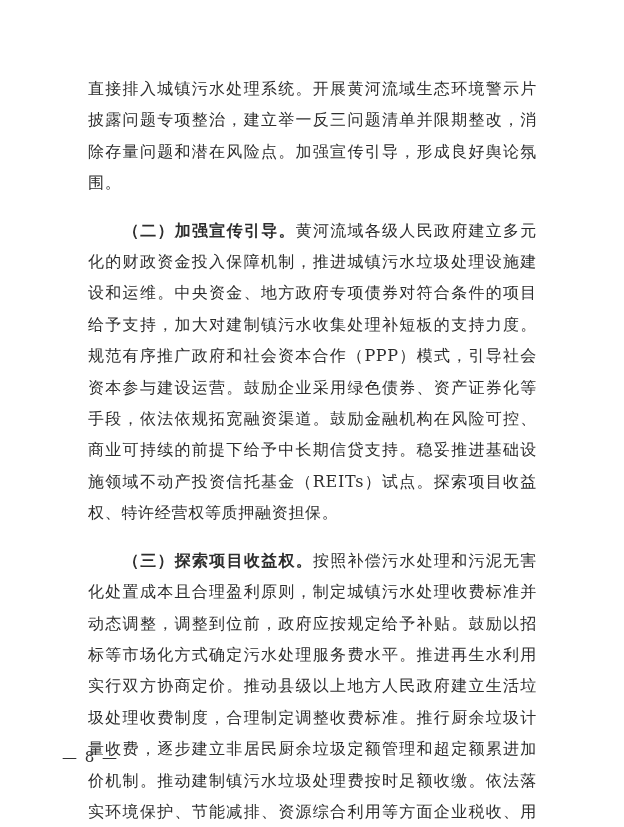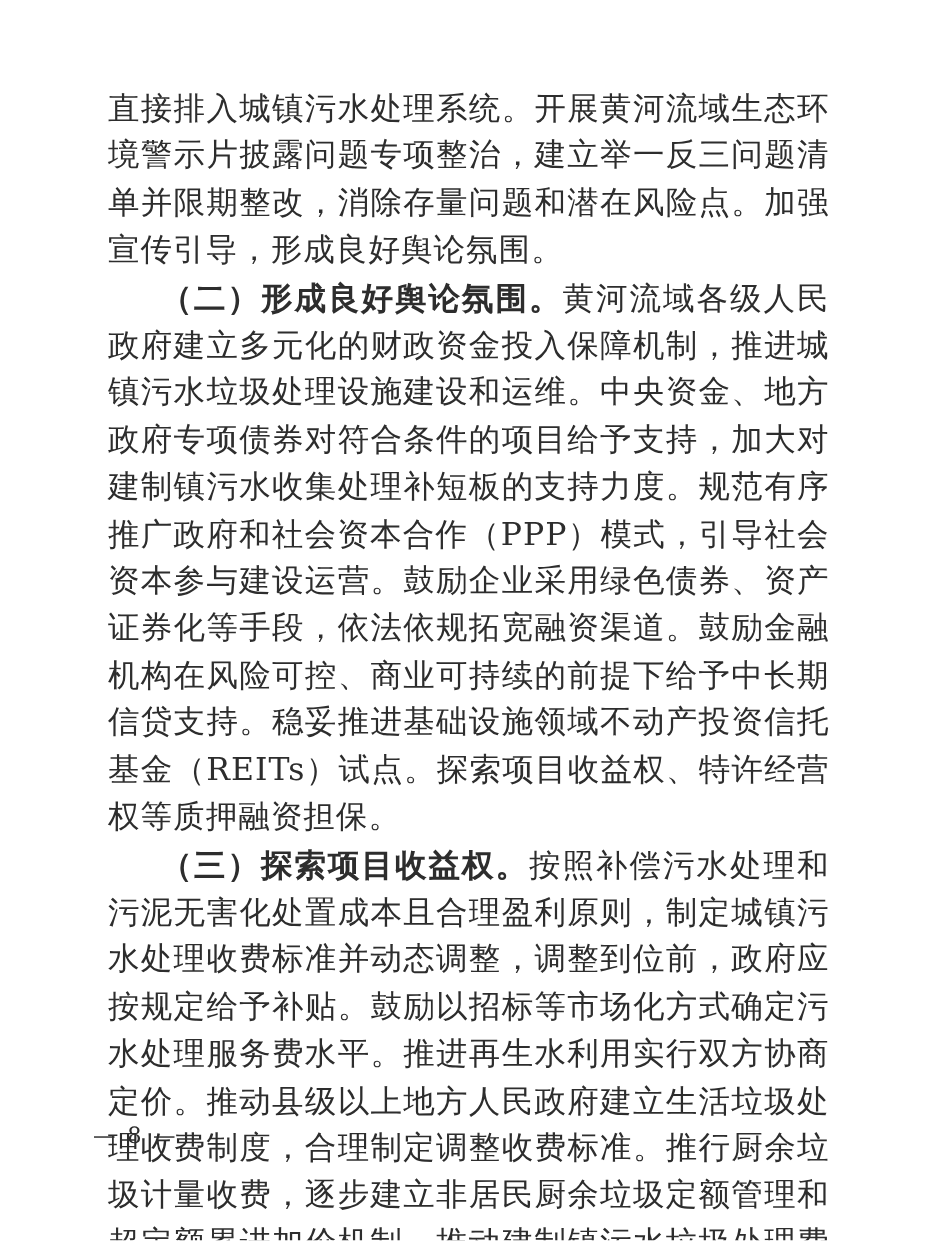--- a/index.html
+++ b/index.html
@@ -16,22 +16,22 @@
     font-family: "DejaVu Serif", "Liberation Serif", serif;
     color: #2d2d2d;
   }
   .content {
     position: absolute;
     left: 72px;
     top: 57px;
     width: 481px;
   }
   .para {
-    margin: 0;
-    font-size: 21px;
+    margin: 16px;
+    font-size: 16px;
     line-height: 31.4px;
     letter-spacing: 0.7px;
     text-align: justify;
     text-justify: inter-ideograph;
   }
   .para.indent {
     text-indent: 35px;
   }
   .lead {
     font-weight: 700;
@@ -46,18 +46,18 @@
     white-space: pre;
   }
 </style>
 </head>
 <body>
 
 <div class="page">
   <div class="content">
 
   <p class="para">直接排入城镇污水处理系统。开展黄河流域生态环境警示片披露问题专项整治，建立举一反三问题清单并限期整改，消除存量问题和潜在风险点。加强宣传引导，形成良好舆论氛围。</p>
-      <p class="para indent"><span class="lead">（二）形成良好舆论氛围。</span>黄河流域各级人民政府建立多元化的财政资金投入保障机制，推进城镇污水垃圾处理设施建设和运维。中央资金、地方政府专项债券对符合条件的项目给予支持，加大对建制镇污水收集处理补短板的支持力度。规范有序推广政府和社会资本合作（PPP）模式，引导社会资本参与建设运营。鼓励企业采用绿色债券、资产证券化等手段，依法依规拓宽融资渠道。鼓励金融机构在风险可控、商业可持续的前提下给予中长期信贷支持。稳妥推进基础设施领域不动产投资信托基金（REITs）试点。探索项目收益权、特许经营权等质押融资担保。</p>
+      <p class="para indent"><span class="lead">（二）加强宣传引导。</span>黄河流域各级人民政府建立多元化的财政资金投入保障机制，推进城镇污水垃圾处理设施建设和运维。中央资金、地方政府专项债券对符合条件的项目给予支持，加大对建制镇污水收集处理补短板的支持力度。规范有序推广政府和社会资本合作（PPP）模式，引导社会资本参与建设运营。鼓励企业采用绿色债券、资产证券化等手段，依法依规拓宽融资渠道。鼓励金融机构在风险可控、商业可持续的前提下给予中长期信贷支持。稳妥推进基础设施领域不动产投资信托基金（REITs）试点。探索项目收益权、特许经营权等质押融资担保。</p>
       <p class="para indent"><span class="lead">（三）探索项目收益权。</span>按照补偿污水处理和污泥无害化处置成本且合理盈利原则，制定城镇污水处理收费标准并动态调整，调整到位前，政府应按规定给予补贴。鼓励以招标等市场化方式确定污水处理服务费水平。推进再生水利用实行双方协商定价。推动县级以上地方人民政府建立生活垃圾处理收费制度，合理制定调整收费标准。推行厨余垃圾计量收费，逐步建立非居民厨余垃圾定额管理和超定额累进加价机制。推动建制镇污水垃圾处理费按时足额收缴。依法落实环境保护、节能减排、资源综合利用等方面企业税收、用电价格等优惠政策。</p>
       <p class="para indent"><span class="lead">（四）做好项目前期工作。</span>统筹推进城镇污水垃圾处理设施</p>
     </div>
   <div class="page-number">— 8 —</div>
 </div>
 
 </body></html>

